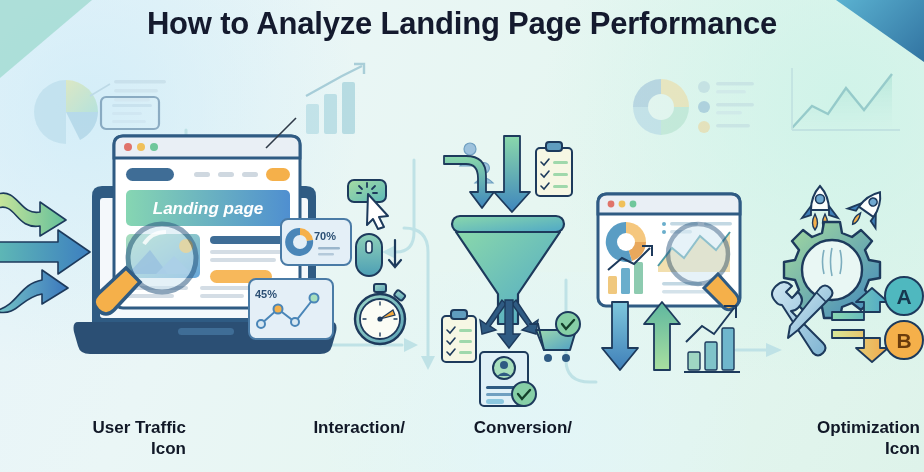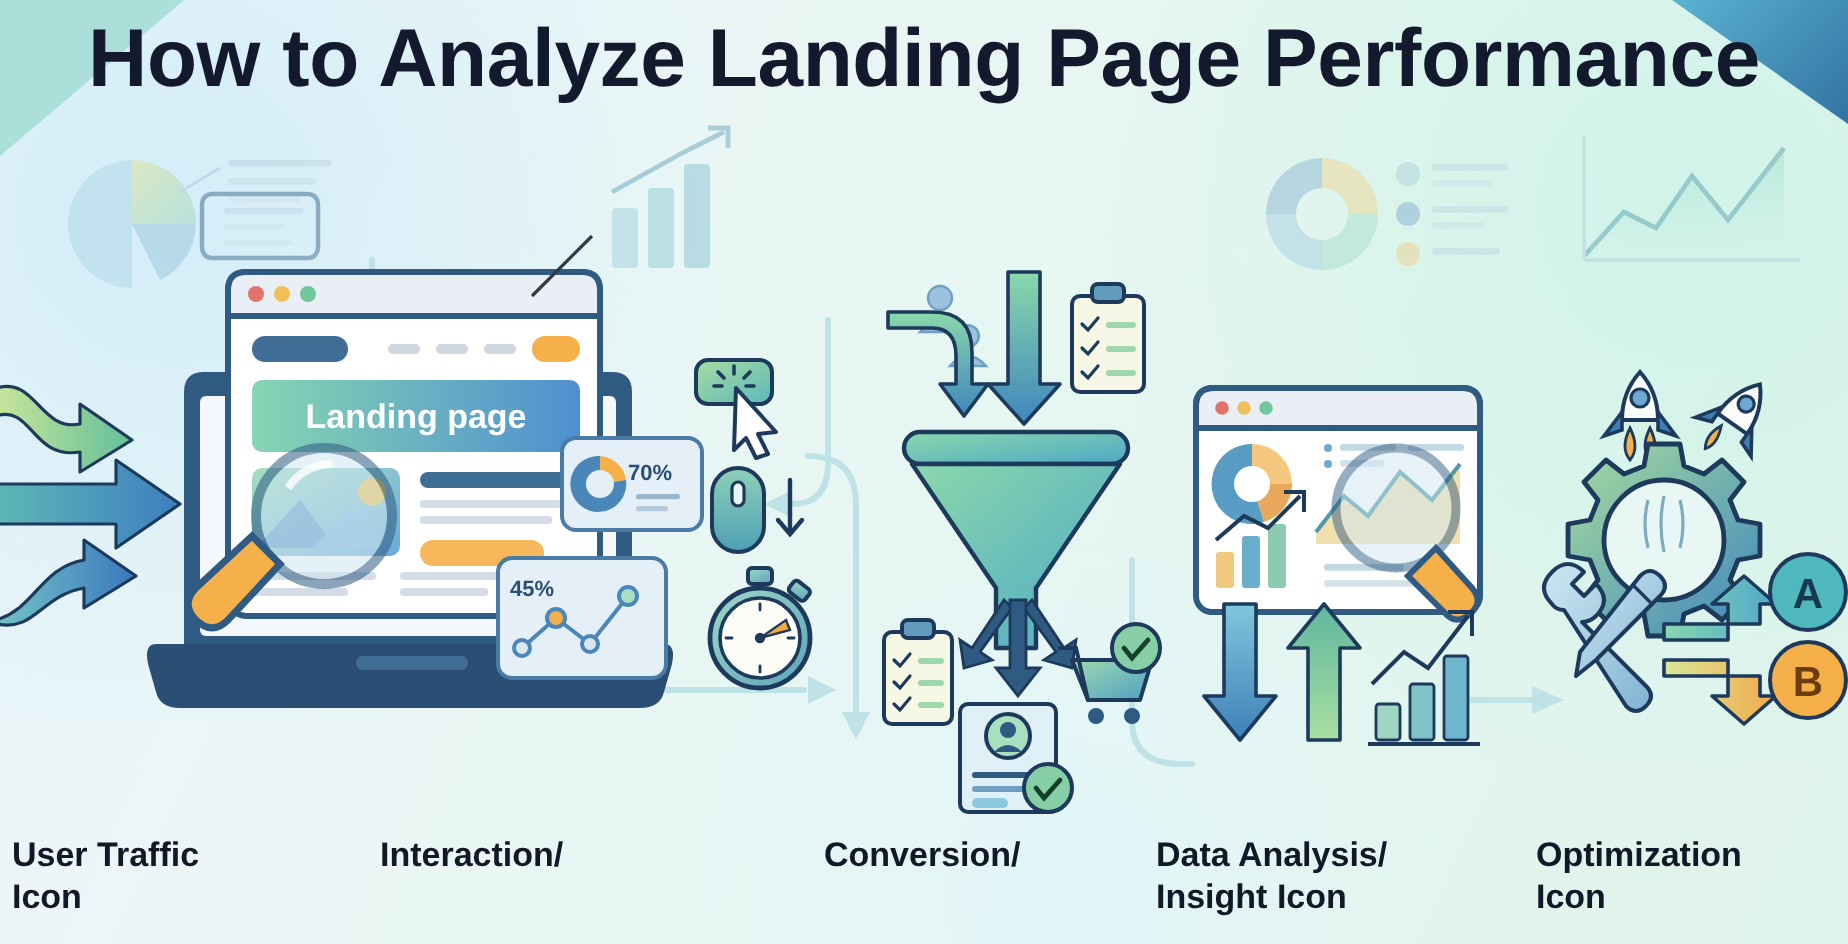--- a/index.html
+++ b/index.html
@@ -24,27 +24,27 @@
 
   
   #cornerTL{position:absolute;left:0;top:0;width:120px;height:78px;
     background:#a8ddd6;clip-path:polygon(0 0,92px 0,0 78px);opacity:.92;}
   #cornerTR{position:absolute;right:0;top:0;width:104px;height:72px;
     background:linear-gradient(135deg,#5fb9d6,#2f6f9e);
     clip-path:polygon(16px 0,104px 0,104px 62px);}
 
   h1#title{
     position:absolute;left:0;right:0;top:6px;margin:0;
-    text-align:center;font-size:41px;font-weight:bold;
+    text-align:center;font-size:31px;font-weight:bold;
     letter-spacing:-0.2px;color:#141a2e;
     font-family:"Liberation Sans", sans-serif;
   }
 
   .label{
-    position:absolute;text-align:left;color:#111827;
+    position:absolute;text-align:right;color:#111827;
     font-size:17px;font-weight:bold;line-height:1.22;
   }
   #lbl0{left:6px;   width:180px;top:418px;}
   #lbl1{left:190px; width:215px;top:418px;}
   #lbl2{left:412px; width:160px;top:418px;}
   #lbl3{left:578px; width:185px;top:418px;}
   #lbl4{left:768px; width:152px;top:418px;}
 
   .art{position:absolute;}
   svg{display:block;overflow:visible;}
@@ -176,21 +176,21 @@
         </linearGradient>
       </defs>
       <g stroke="#1d3a5c" stroke-width="1.6" stroke-linejoin="round">
         <path d="M2 8 C22 2 24 30 44 26 L44 16 L70 34 L44 50 L44 40 C20 44 20 16 2 22 Z" fill="url(#arrA)"></path>
         <path d="M0 56 L62 56 L62 44 L94 66 L62 88 L62 76 L0 76 Z" fill="url(#arrB)"></path>
         <path d="M2 124 C22 118 24 98 46 94 L46 84 L72 102 L46 118 L46 108 C24 112 22 130 2 126 Z" fill="url(#arrC)"></path>
       </g>
     </svg>
   </div>
 
-  <div class="art" style="left:70px;top:124px;">
+  <div class="art" style="left:70px;top:124px;font-style:italic;">
     <svg width="300" height="240" viewBox="0 0 300 240">
       <defs>
         <linearGradient id="bannerg" x1="0" y1="0" x2="1" y2="0">
           <stop offset="0" stop-color="#86d6b2"></stop>
             <stop offset="1" stop-color="#4f8fd0"></stop>
         </linearGradient>
         <linearGradient id="imgph" x1="0" y1="0" x2="1" y2="1">
           <stop offset="0" stop-color="#a8dfbe"></stop>
             <stop offset="1" stop-color="#6aa8db"></stop>
         </linearGradient>
@@ -563,22 +563,18 @@
   <div class="label" id="lbl0">
     <div>User Traffic</div>
     <div>Icon</div>
   </div>
   <div class="label" id="lbl1">
     <div>Interaction/</div>
   </div>
   <div class="label" id="lbl2">
     <div>Conversion/</div>
   </div>
-  <div class="label" id="lbl3">
-    <div>Data Analysis/</div>
-    <div>Insight Icon</div>
-  </div>
   <div class="label" id="lbl4">
     <div>Optimization</div>
     <div>Icon</div>
   </div>
 
 </div>
 
 </body></html>

